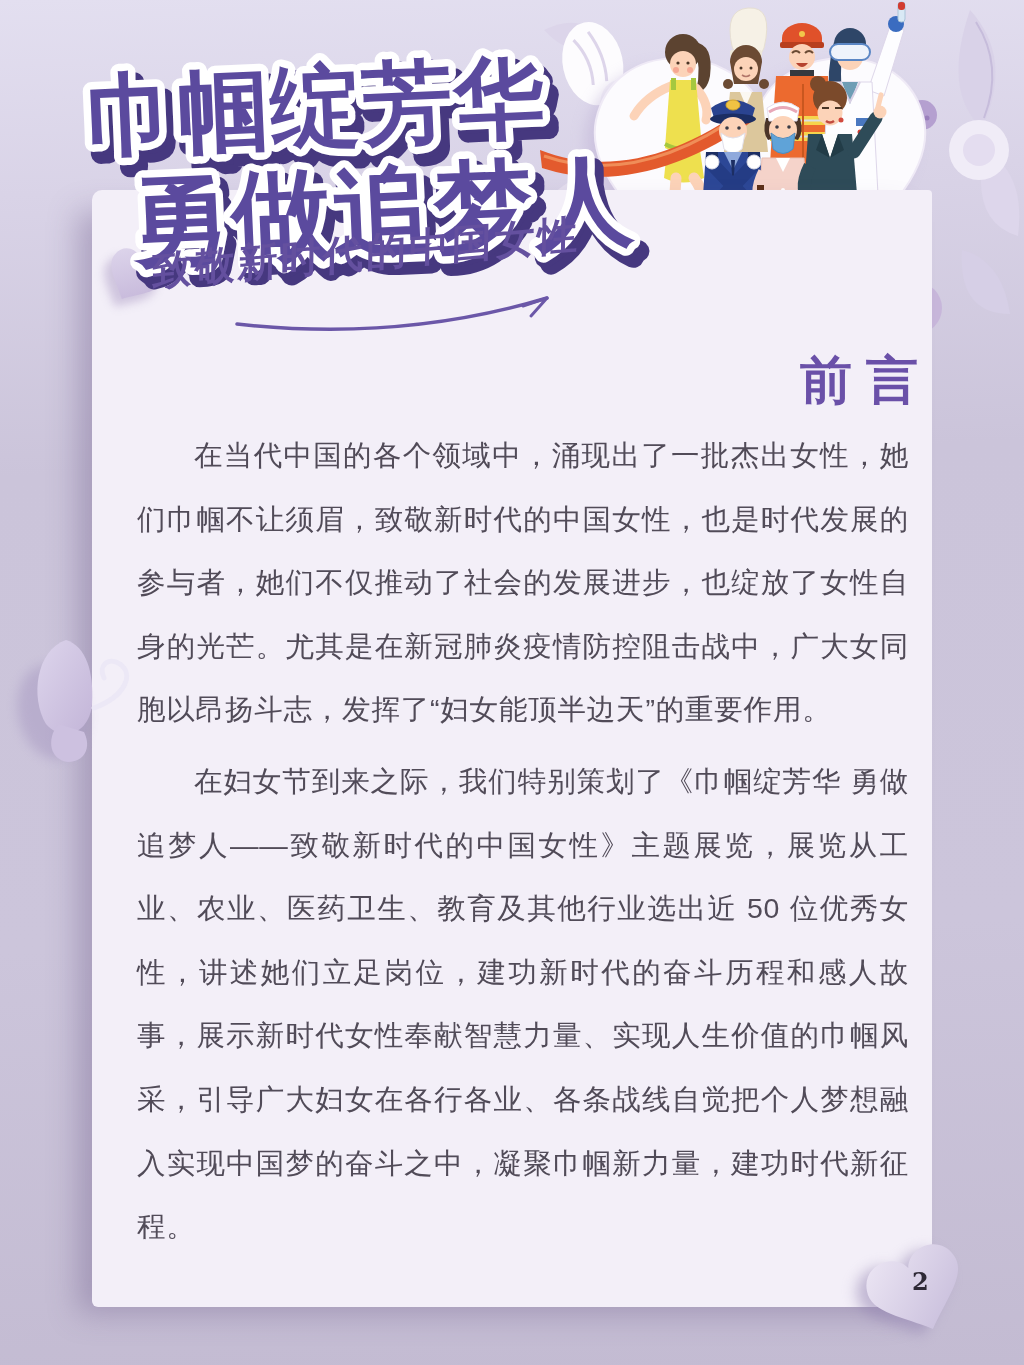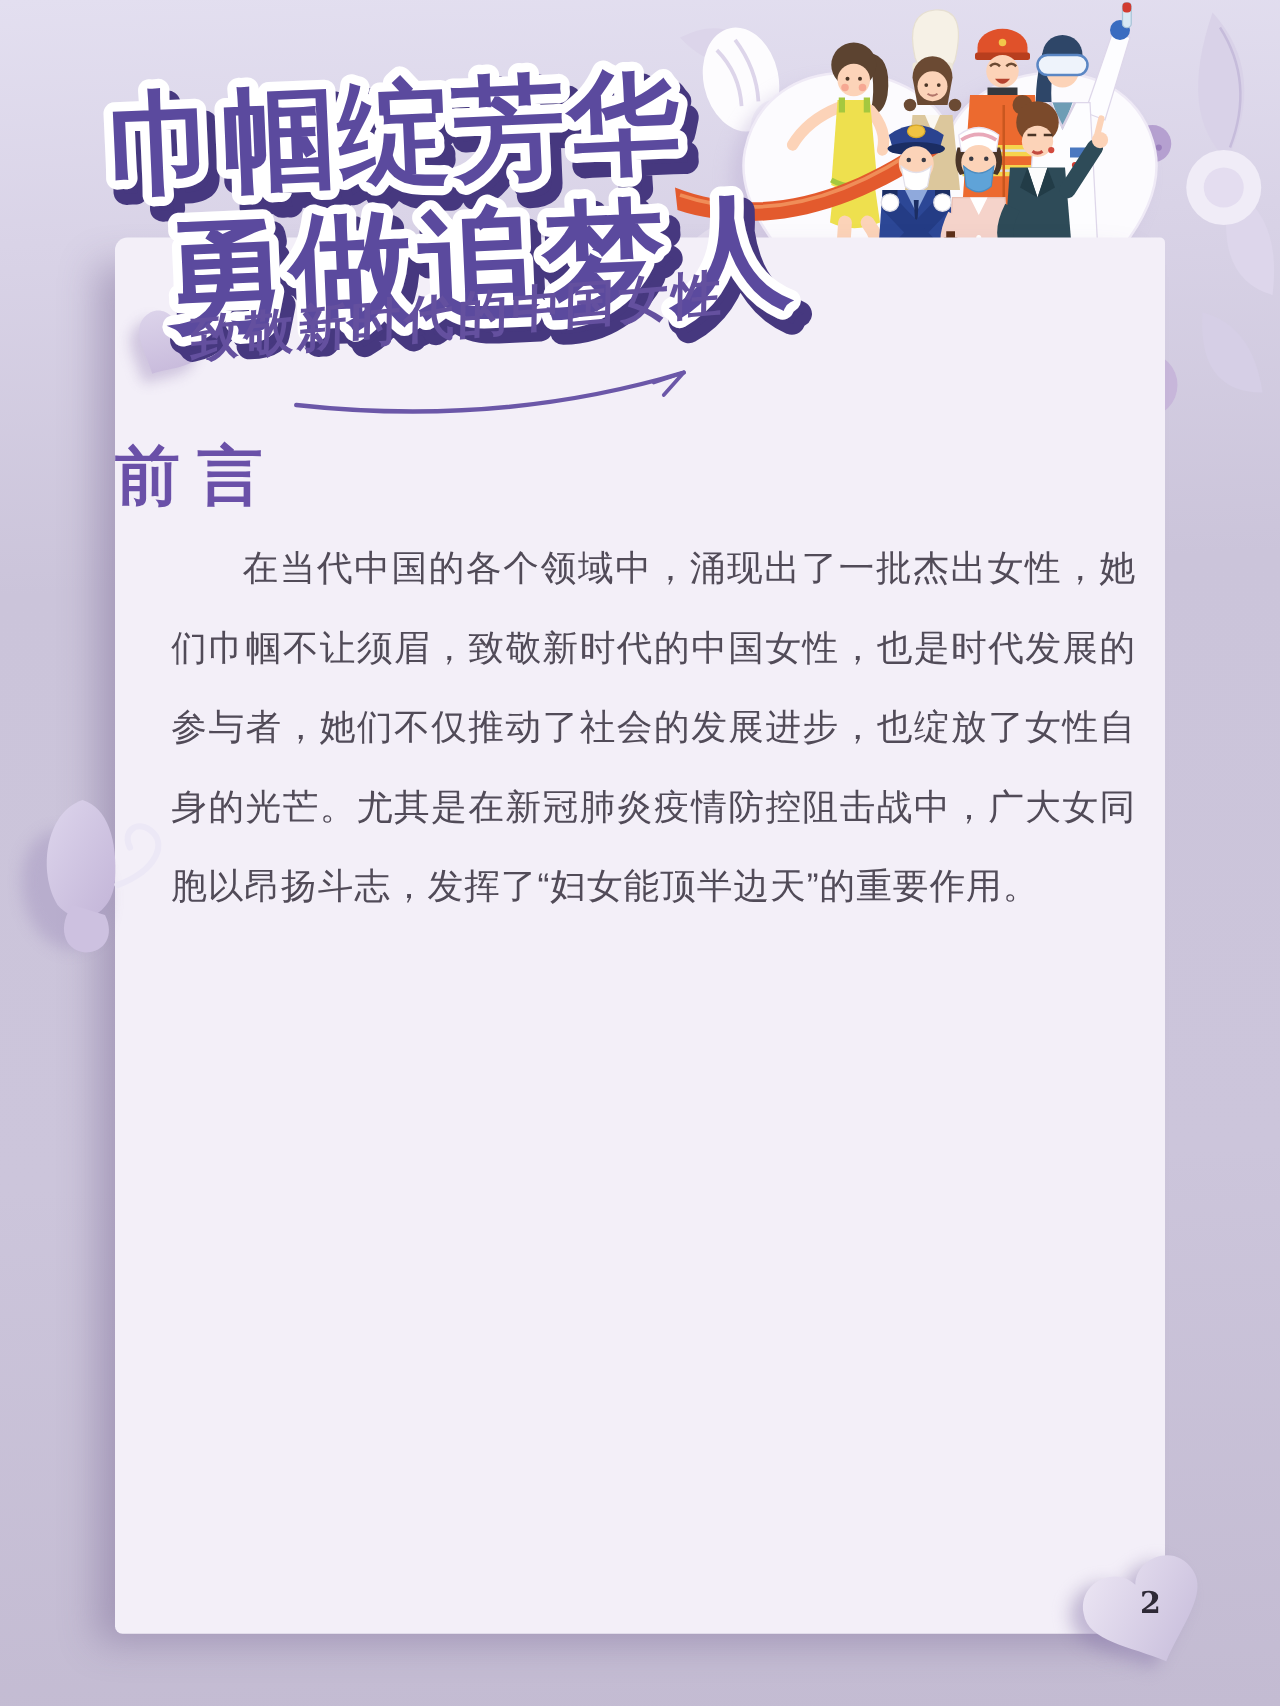--- a/index.html
+++ b/index.html
@@ -19,21 +19,21 @@
   }
   .t-shadow{fill:#46387f;stroke:#46387f;stroke-width:18px;stroke-linejoin:round;paint-order:stroke;}
   .t-main{fill:#5b4a9e;stroke:#ffffff;stroke-width:15px;stroke-linejoin:round;paint-order:stroke;}
   .subtitle{
     position:absolute;left:152px;top:244px;font-size:40px;font-weight:bold;color:#64509f;
     letter-spacing:3px;white-space:nowrap;transform:rotate(-5deg) skewX(-6deg);
     transform-origin:left center;
   }
   .swoosh{position:absolute;left:225px;top:278px;}
   .preface-heading{
-    position:absolute;left:92px;top:346px;width:840px;text-align:left;
+    position:absolute;left:92px;top:346px;width:840px;text-align:right;
     font-size:52px;font-weight:bold;color:#6a50a8;letter-spacing:14px;
   }
   .bodytext{
     position:absolute;left:137px;top:424px;width:772px;
     font-size:28.5px;line-height:63.6px;color:#514b58;
     text-align:justify;letter-spacing:0.8px;
   }
   .bodytext p{margin:0;text-indent:2em;}
   .bodytext p + p{margin-top:8px;}
   .illus{position:absolute;left:524px;top:0;}
@@ -270,20 +270,21 @@
 <div class="subtitle">致敬新时代的中国女性</div>
 <svg class="swoosh" width="350" height="55" viewBox="0 0 350 55">
   <path d="M12,46 Q175,64 322,20" stroke="#6b57a8" stroke-width="3.5" fill="none" stroke-linecap="round"></path>
   <path d="M322,20 L298,28 M322,20 L306,38" stroke="#6b57a8" stroke-width="3" fill="none" stroke-linecap="round"></path>
 </svg>
 
 <div class="preface-heading">前言</div>
 
 <div class="bodytext">
   <p>在当代中国的各个领域中，涌现出了一批杰出女性，她们巾帼不让须眉，致敬新时代的中国女性，也是时代发展的参与者，她们不仅推动了社会的发展进步，也绽放了女性自身的光芒。尤其是在新冠肺炎疫情防控阻击战中，广大女同胞以昂扬斗志，发挥了“妇女能顶半边天”的重要作用。</p>
+  <p>在妇女节到来之际，我们特别策划了《巾帼绽芳华 勇做追梦人——致敬新时代的中国女性》主题展览，展览从工业、农业、医药卫生、教育及其他行业选出近 50 位优秀女性，讲述她们立足岗位，建功新时代的奋斗历程和感人故事，展示新时代女性奉献智慧力量、实现人生价值的巾帼风采，引导广大妇女在各行各业、各条战线自觉把个人梦想融入实现中国梦的奋斗之中，凝聚巾帼新力量，建功时代新征程。</p>
 </div>
 
 <svg class="butterfly-deco" width="140" height="170" viewBox="0 0 140 170">
   <defs>
     <filter id="blur6" x="-60%" y="-60%" width="220%" height="220%">
         <feGaussianBlur stdDeviation="6"></feGaussianBlur>
       </filter>
   </defs>
   <ellipse cx="46" cy="100" rx="34" ry="48" transform="rotate(-12 46 100)" fill="#9c8cba" opacity=".4" filter="url(#blur6)"></ellipse>
   <path d="M60,28 C30,38 24,86 40,112 C58,132 84,120 86,92 C88,60 80,34 60,28 Z" fill="url(#gW2)"></path>

